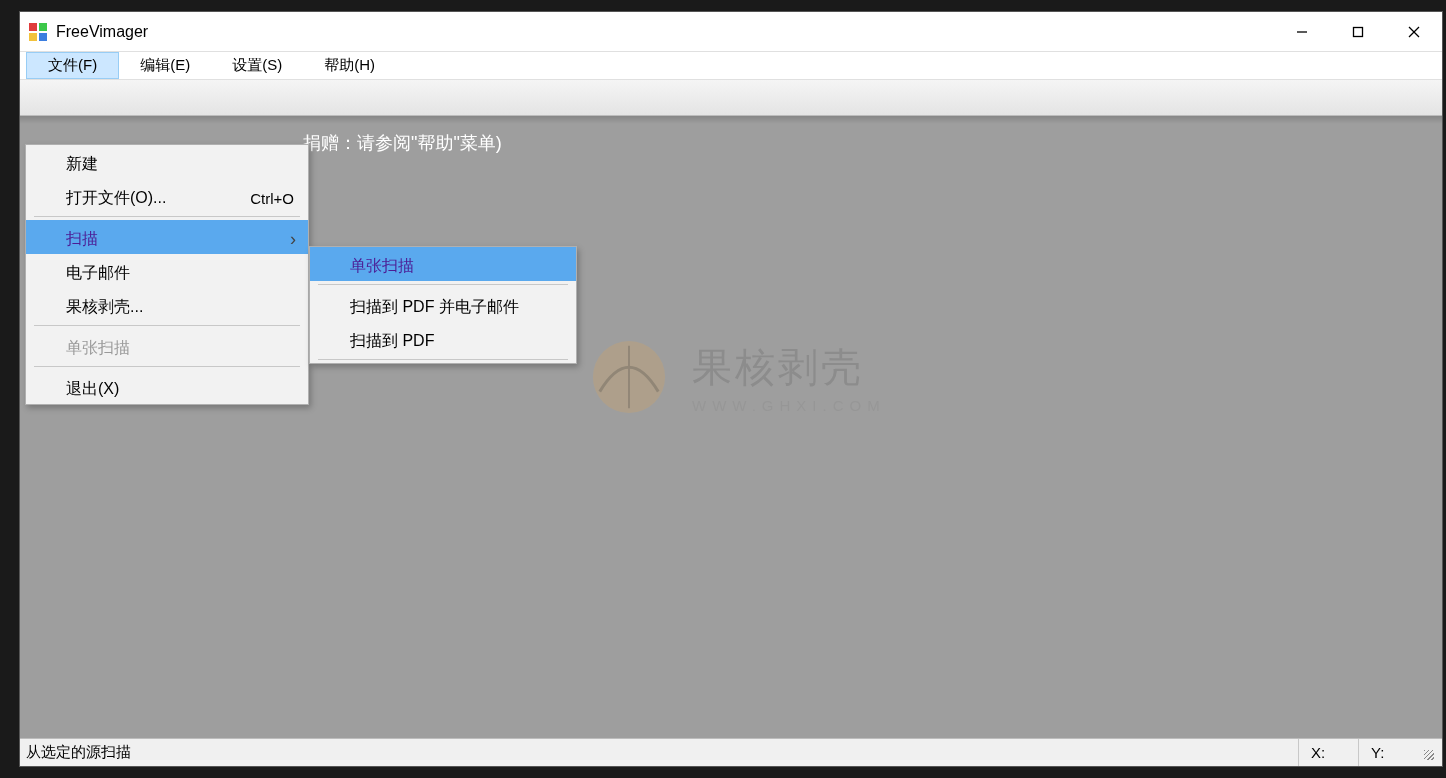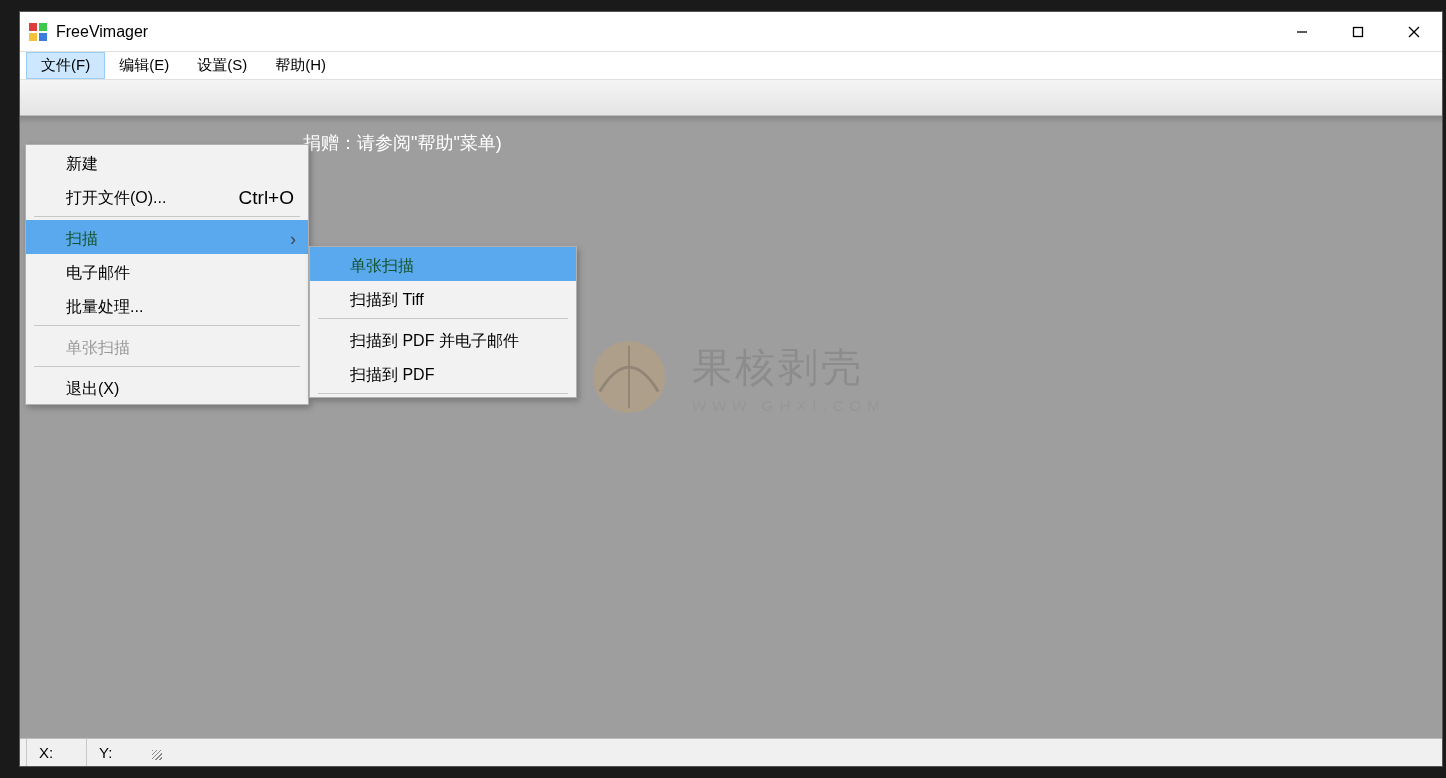--- a/index.html
+++ b/index.html
@@ -5,41 +5,41 @@
 * { margin: 0; padding: 0; box-sizing: border-box; font-family: "Microsoft YaHei", "SimSun", Arial, sans-serif; }
 body { width: 1446px; height: 778px; background: #1a1a1a; overflow: hidden; position: relative; }
 .window { position: absolute; left: 11px; top: 11px; width: 1424px; height: 756px; background: #fff; border: 1px solid #555; display: flex; flex-direction: column; margin-left: 8px; }
 .titlebar { height: 40px; background: #fff; display: flex; align-items: center; padding-left: 8px; border-bottom: 1px solid #e0e0e0; }
 .title-icon { width: 20px; height: 20px; margin-right: 8px; display: inline-block; position: relative; }
 .title-icon svg { width: 20px; height: 20px; }
 .title-text { font-size: 16px; color: #000; flex: 1; }
 .win-controls { display: flex; height: 100%; }
 .win-btn { width: 56px; height: 40px; display: flex; align-items: center; justify-content: center; cursor: pointer; font-size: 15px; }
 .menubar { height: 28px; background: #fff; display: flex; align-items: stretch; padding: 0 6px; border-bottom: 1px solid #e0e0e0; font-size: 15px; }
-.menu-item { padding: 0 14px; display: flex; align-items: center; cursor: pointer; }
+.menu-item { padding: 0 21px; display: flex; align-items: center; cursor: pointer; }
 .menu-item.active { background: #cce7ff; border: 1px solid #98cdf5; }
 .toolbar-strip { height: 36px; background: linear-gradient(#f5f5f5, #e4e4e4); border-bottom: 1px solid #bcbcbc; }
 .client-area { flex: 1; background: #9e9e9e; position: relative; overflow: hidden; }
 .donate-text { position: absolute; left: 283px; top: 15px; color: #fff; font-size: 18px; }
 .watermark { position: absolute; left: 570px; top: 222px; opacity: 0.35; display: flex; align-items: center; gap: 24px; }
 .wm-circle { width: 78px; height: 78px; }
 .wm-text { font-size: 40px; color: #6b6b6b; letter-spacing: 3px; font-weight: 500; }
 .wm-url { font-size: 15px; color: #8a8a8a; letter-spacing: 6px; margin-top: 2px; }
 .statusbar { height: 28px; background: #f0f0f0; border-top: 1px solid #bcbcbc; display: flex; align-items: center; font-size: 15px; padding: 0 6px; }
 .status-left { flex: 1; }
 .status-seg { padding: 0 12px; border-left: 1px solid #c8c8c8; height: 100%; display: flex; align-items: center; min-width: 60px; }
 .resize-grip { width: 18px; height: 18px; position: relative; }
 .resize-grip::after { content: ""; position: absolute; right: 2px; bottom: 2px; width: 10px; height: 10px; background: repeating-linear-gradient(135deg, #888 0 1px, transparent 1px 3px); }
 .dropdown { position: absolute; background: #f2f2f2; border: 1px solid #b0b0b0; box-shadow: 2px 3px 6px rgba(0,0,0,0.25); font-size: 16px; z-index: 10; }
 .dd-file { left: 5px; top: 28px; width: 284px; }
 .dd-item { height: 34px; display: flex; align-items: center; padding: 4px 14px 0 40px; position: relative; cursor: pointer; }
 .dd-item.has-sub::after { content: "›"; position: absolute; right: 12px; font-size: 18px; color: #444; }
-.dd-item.highlighted { background: #5aa9ee; color: #14532d; }
+.dd-item.highlighted { background: #5aa9ee; color: #4c1d95; }
 .dd-item.disabled { color: #9a9a9a; cursor: default; }
-.dd-item .shortcut { margin-left: auto; font-size: 19px; }
+.dd-item .shortcut { margin-left: auto; font-size: 15px; }
 .dd-sep { height: 1px; background: #c8c8c8; margin: 3px 8px; }
 .dd-scan { left: 289px; top: 130px; width: 268px; }
 .client-area::before { content:""; position:absolute; left:0; right:0; top:0; height:8px; background:linear-gradient(rgba(0,0,0,0.15),transparent); }
 </style>
 </head>
 <body>
 
 <div class="window">
   <div class="titlebar">
     <span class="title-icon">
@@ -103,48 +103,46 @@
           <span class="shortcut">Ctrl+O</span>
         </div>
       <div class="dd-sep"></div>
       <div class="dd-item highlighted has-sub">
           <span>扫描</span>
         </div>
       <div class="dd-item">
           <span>电子邮件</span>
         </div>
       <div class="dd-item">
-          <span>批量处理...</span>
+          <span>果核剥壳...</span>
         </div>
       <div class="dd-sep"></div>
       <div class="dd-item disabled">
           <span>单张扫描</span>
         </div>
       <div class="dd-sep"></div>
       <div class="dd-item">
           <span>退出(X)</span>
         </div>
     </div>
 
     <div class="dropdown dd-scan">
       <div class="dd-item highlighted">
           <span>单张扫描</span>
         </div>
-      <div class="dd-item">
-          <span>扫描到 Tiff</span>
-        </div>
       <div class="dd-sep"></div>
       <div class="dd-item">
           <span>扫描到 PDF 并电子邮件</span>
         </div>
       <div class="dd-item">
           <span>扫描到 PDF</span>
         </div>
       <div class="dd-sep"></div>
     </div>
   </div>
 
   <div class="statusbar">
+    <div class="status-left">从选定的源扫描</div>
     <div class="status-seg">X:</div>
     <div class="status-seg">Y:</div>
     <div class="resize-grip"></div>
   </div>
 </div>
 
 </body></html>

